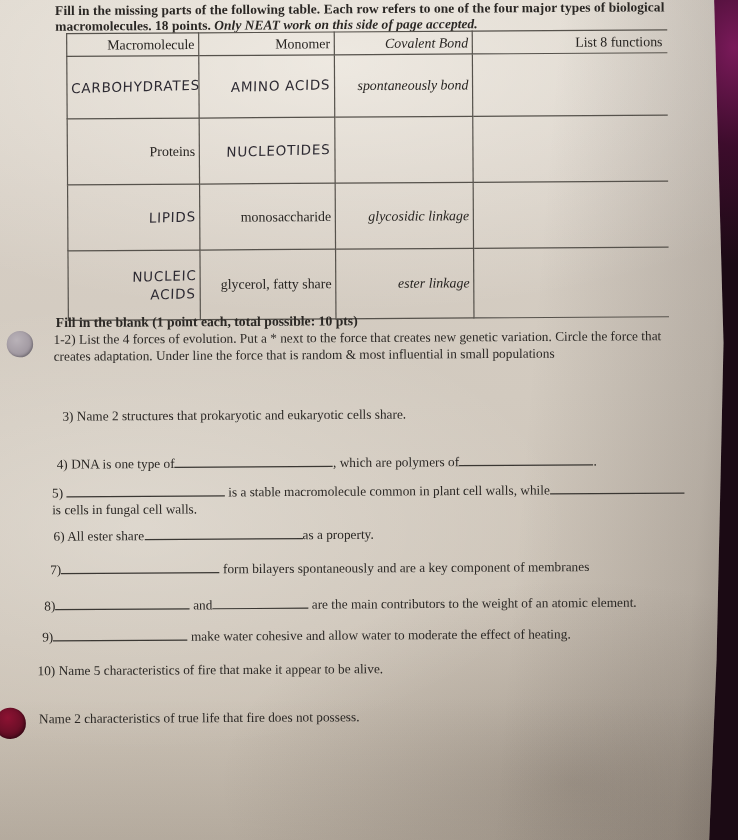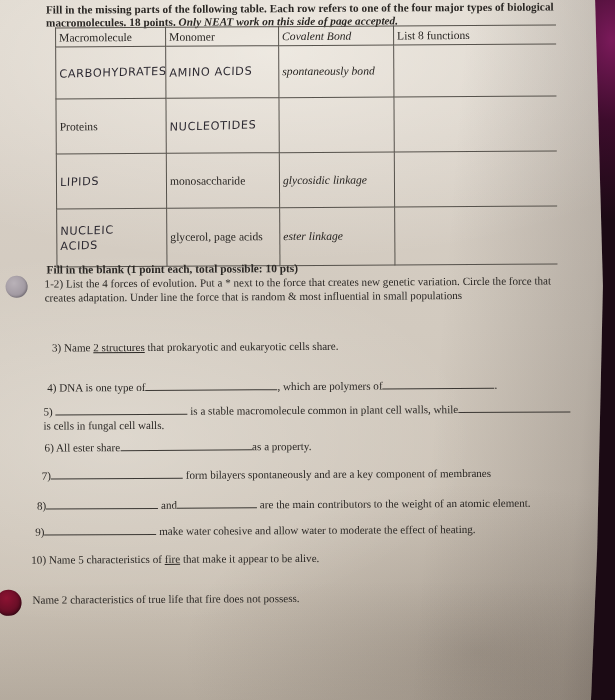--- a/index.html
+++ b/index.html
@@ -71,21 +71,21 @@
     position: absolute;
   }
   table.sheet-table {
     border-collapse: collapse;
     width: 500px;
     table-layout: fixed;
   }
   table.sheet-table td {
     border: 1px solid #56524c;
     font-size: 11.6px;
-    text-align: left;
+    text-align: right;
     vertical-align: middle;
     padding: 2px 3px;
     color: #282522;
   }
   table.sheet-table td.col1 { width: 110px; }
   table.sheet-table td.col2 { width: 113px; }
   table.sheet-table td.col3 { width: 115px; font-style: italic; }
   table.sheet-table td.col4 { width: 162px; border-right-color: rgba(86,82,76,0.0); }
   thead td { height: 19px; font-size: 11.8px; }
   tbody td { height: 55px; }
@@ -99,21 +99,21 @@
     letter-spacing: 0.6px;
     color: #2e2b33;
     display: inline-block;
     transform: rotate(-1.2deg) skewX(-3deg);
     font-weight: 500;
   }
   .hw.l2 { line-height: 15px; }
 
   
   .q { font-size: 11.1px; line-height: 13.6px; color: #2b2825; }
-  .u { text-decoration: underline; }
+  .u { }
   .blank {
     display: inline-block;
     border-bottom: 1px solid #3a3733;
     vertical-align: baseline;
   }
   .b-long { width: 132px; }
   .b-med  { width: 112px; }
   .b-xs   { width: 80px; }
 
   #fib-head { left: 47px; top: 262px; width: 540px; font-weight: bold; font-size: 11.4px; }
@@ -196,21 +196,21 @@
           <td class="col2">monosaccharide</td>
           <td class="col3">glycosidic linkage</td>
           <td class="col4"></td>
         </tr>
 
         <tr class="r4">
           <td class="col1">
             <span class="hw l2">NUCLEIC</span><br>
             <span class="hw l2">ACIDS</span>
           </td>
-          <td class="col2">glycerol, page acids</td>
+          <td class="col2">glycerol, fatty share</td>
           <td class="col3">ester linkage</td>
           <td class="col4"></td>
         </tr>
 
       </tbody>
     </table>
   </div>
 
   <div class="blk q" id="fib-head">Fill in the blank (1 point each, total possible: 10 pts)</div>
 

